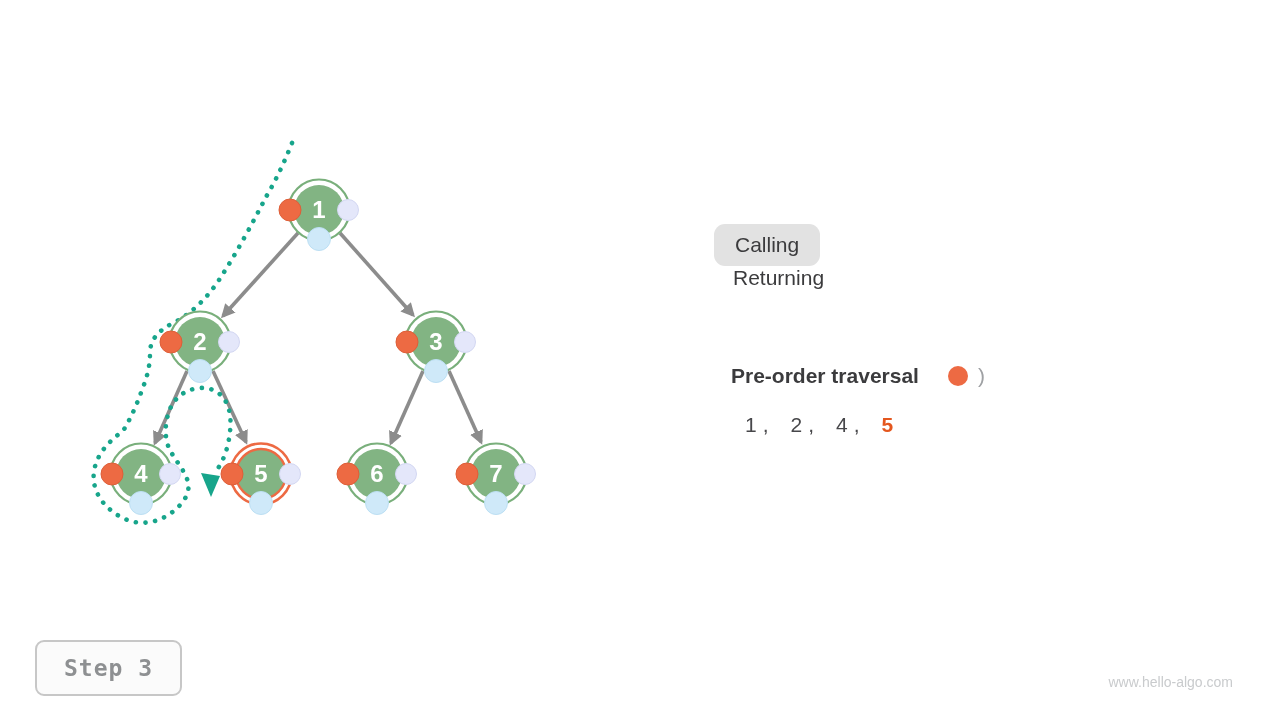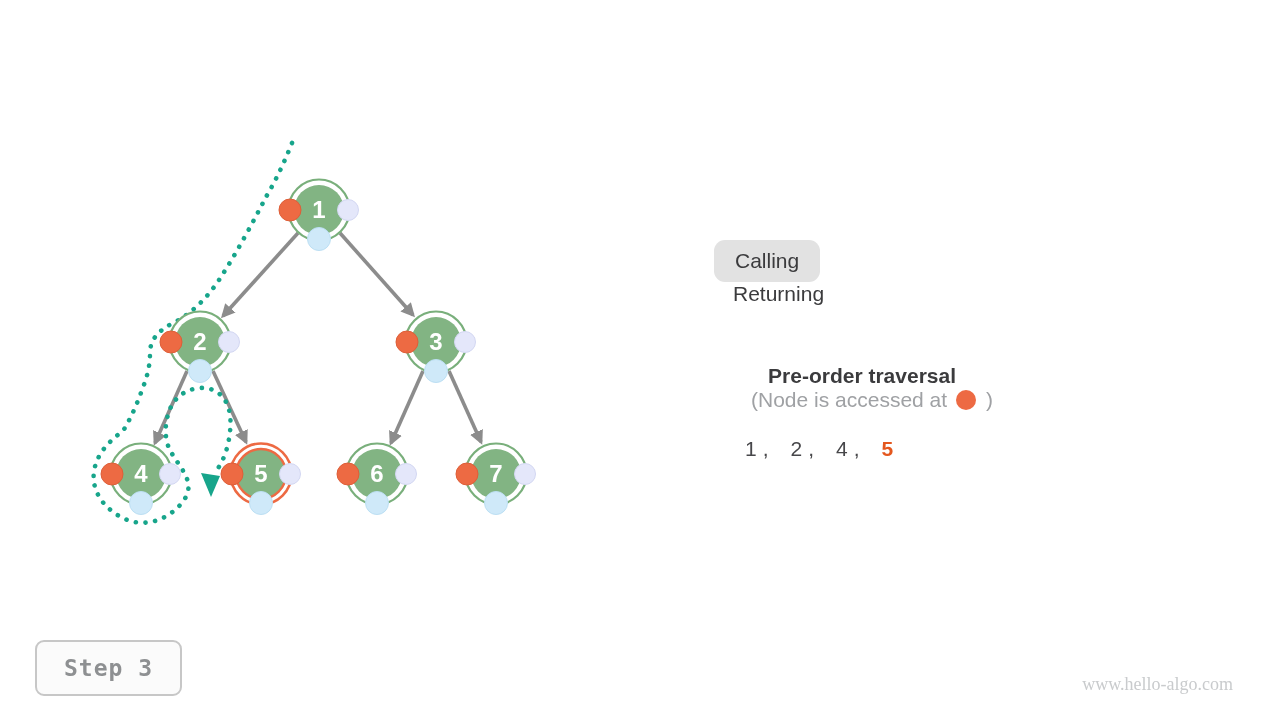--- a/index.html
+++ b/index.html
@@ -18,49 +18,49 @@
   .node .nfill{fill:var(--node-green);stroke:none;}
   .node.current .ring{stroke:var(--accent-orange);stroke-width:2.6;}
   .node.current .nfill{stroke:var(--accent-orange);stroke-width:2.4;}
   .node .num{fill:#ffffff;font-size:24px;font-weight:bold;text-anchor:middle;
     font-family:"Liberation Sans",sans-serif;}
   .dot-orange{fill:var(--accent-orange);stroke:#DE5E38;stroke-width:1;}
   .dot-lavender{fill:var(--lavender);stroke:var(--lavender-border);stroke-width:1;}
   .dot-blue{fill:var(--light-blue);stroke:var(--light-blue-border);stroke-width:1;}
 
   
-  .legend{position:absolute;left:714px;top:240px;}
+  .legend{position:absolute;left:714px;top:224px;}
   .chip{display:inline-block;background:var(--chip-bg);border-radius:11px;
     padding:9px 21px;font-size:21px;color:var(--text-dark);}
   .returning{padding-left:19px;font-size:21px;color:var(--text-dark);}
 
   
   .traversal{position:absolute;left:731px;top:364px;}
-  .trav-line{display:flex;align-items:center;flex-direction:column;}
+  .trav-line{display:flex;}
   .trav-title{font-weight:bold;font-size:21px;color:var(--text-dark);white-space:nowrap;}
   .trav-note{margin-left:20px;font-size:21px;color:var(--text-gray);
     display:flex;align-items:center;white-space:nowrap;}
   .dot-inline{display:inline-block;width:20px;height:20px;border-radius:50%;
     background:var(--accent-orange);margin:0 10px 0 9px;}
   .seq{margin-top:25px;padding-left:14px;font-size:21px;color:#47474A;
     display:flex;align-items:baseline;}
   .seq-item{margin-right:22px;}
   .seq-item .c{margin-left:6px;}
   .seq-current{font-weight:bold;color:var(--deep-orange-text);}
 
   
   .step-chip{position:absolute;left:35px;top:640px;width:143px;height:52px;
     border:2px solid var(--step-border);border-radius:9px;background:#FBFBFB;
     display:flex;align-items:center;justify-content:center;
     font-family:"DejaVu Sans Mono",monospace;font-weight:bold;font-size:23px;
     color:var(--step-text);letter-spacing:1px;}
 
   
   .site-url{position:absolute;right:47px;top:674px;
-    font-family:Liberation Serif, serif;font-size:18px;color:var(--url-gray);}
+    font-family:Liberation Sans, sans-serif;font-size:14px;color:var(--url-gray);}
 </style>
 </head>
 <body>
 
 <div class="canvas">
 
   <svg class="tree-svg" width="640" height="580" viewBox="0 0 640 580">
     <defs>
       <marker id="arrowhead" markerUnits="userSpaceOnUse" markerWidth="18" markerHeight="16" refX="11" refY="7" orient="auto">
         <path class="arrowhead-path" d="M0,0 L14,7 L0,14 Z"></path>
@@ -165,21 +165,20 @@
     <div class="chip">
       <span>Calling</span>
     </div>
     <div class="returning">Returning</div>
   </div>
 
   <div class="traversal">
     <div class="trav-line">
       <span class="trav-title">Pre-order traversal</span>
       <span class="trav-note">
-        <span>(Node is accessed at</span>
         <span class="dot-inline"></span>
         <span>)</span>
       </span>
     </div>
     <div class="seq">
       <span class="seq-item">
         <span class="d">1</span><span class="c">,</span>
       </span>
       <span class="seq-item">
         <span class="d">2</span><span class="c">,</span>

